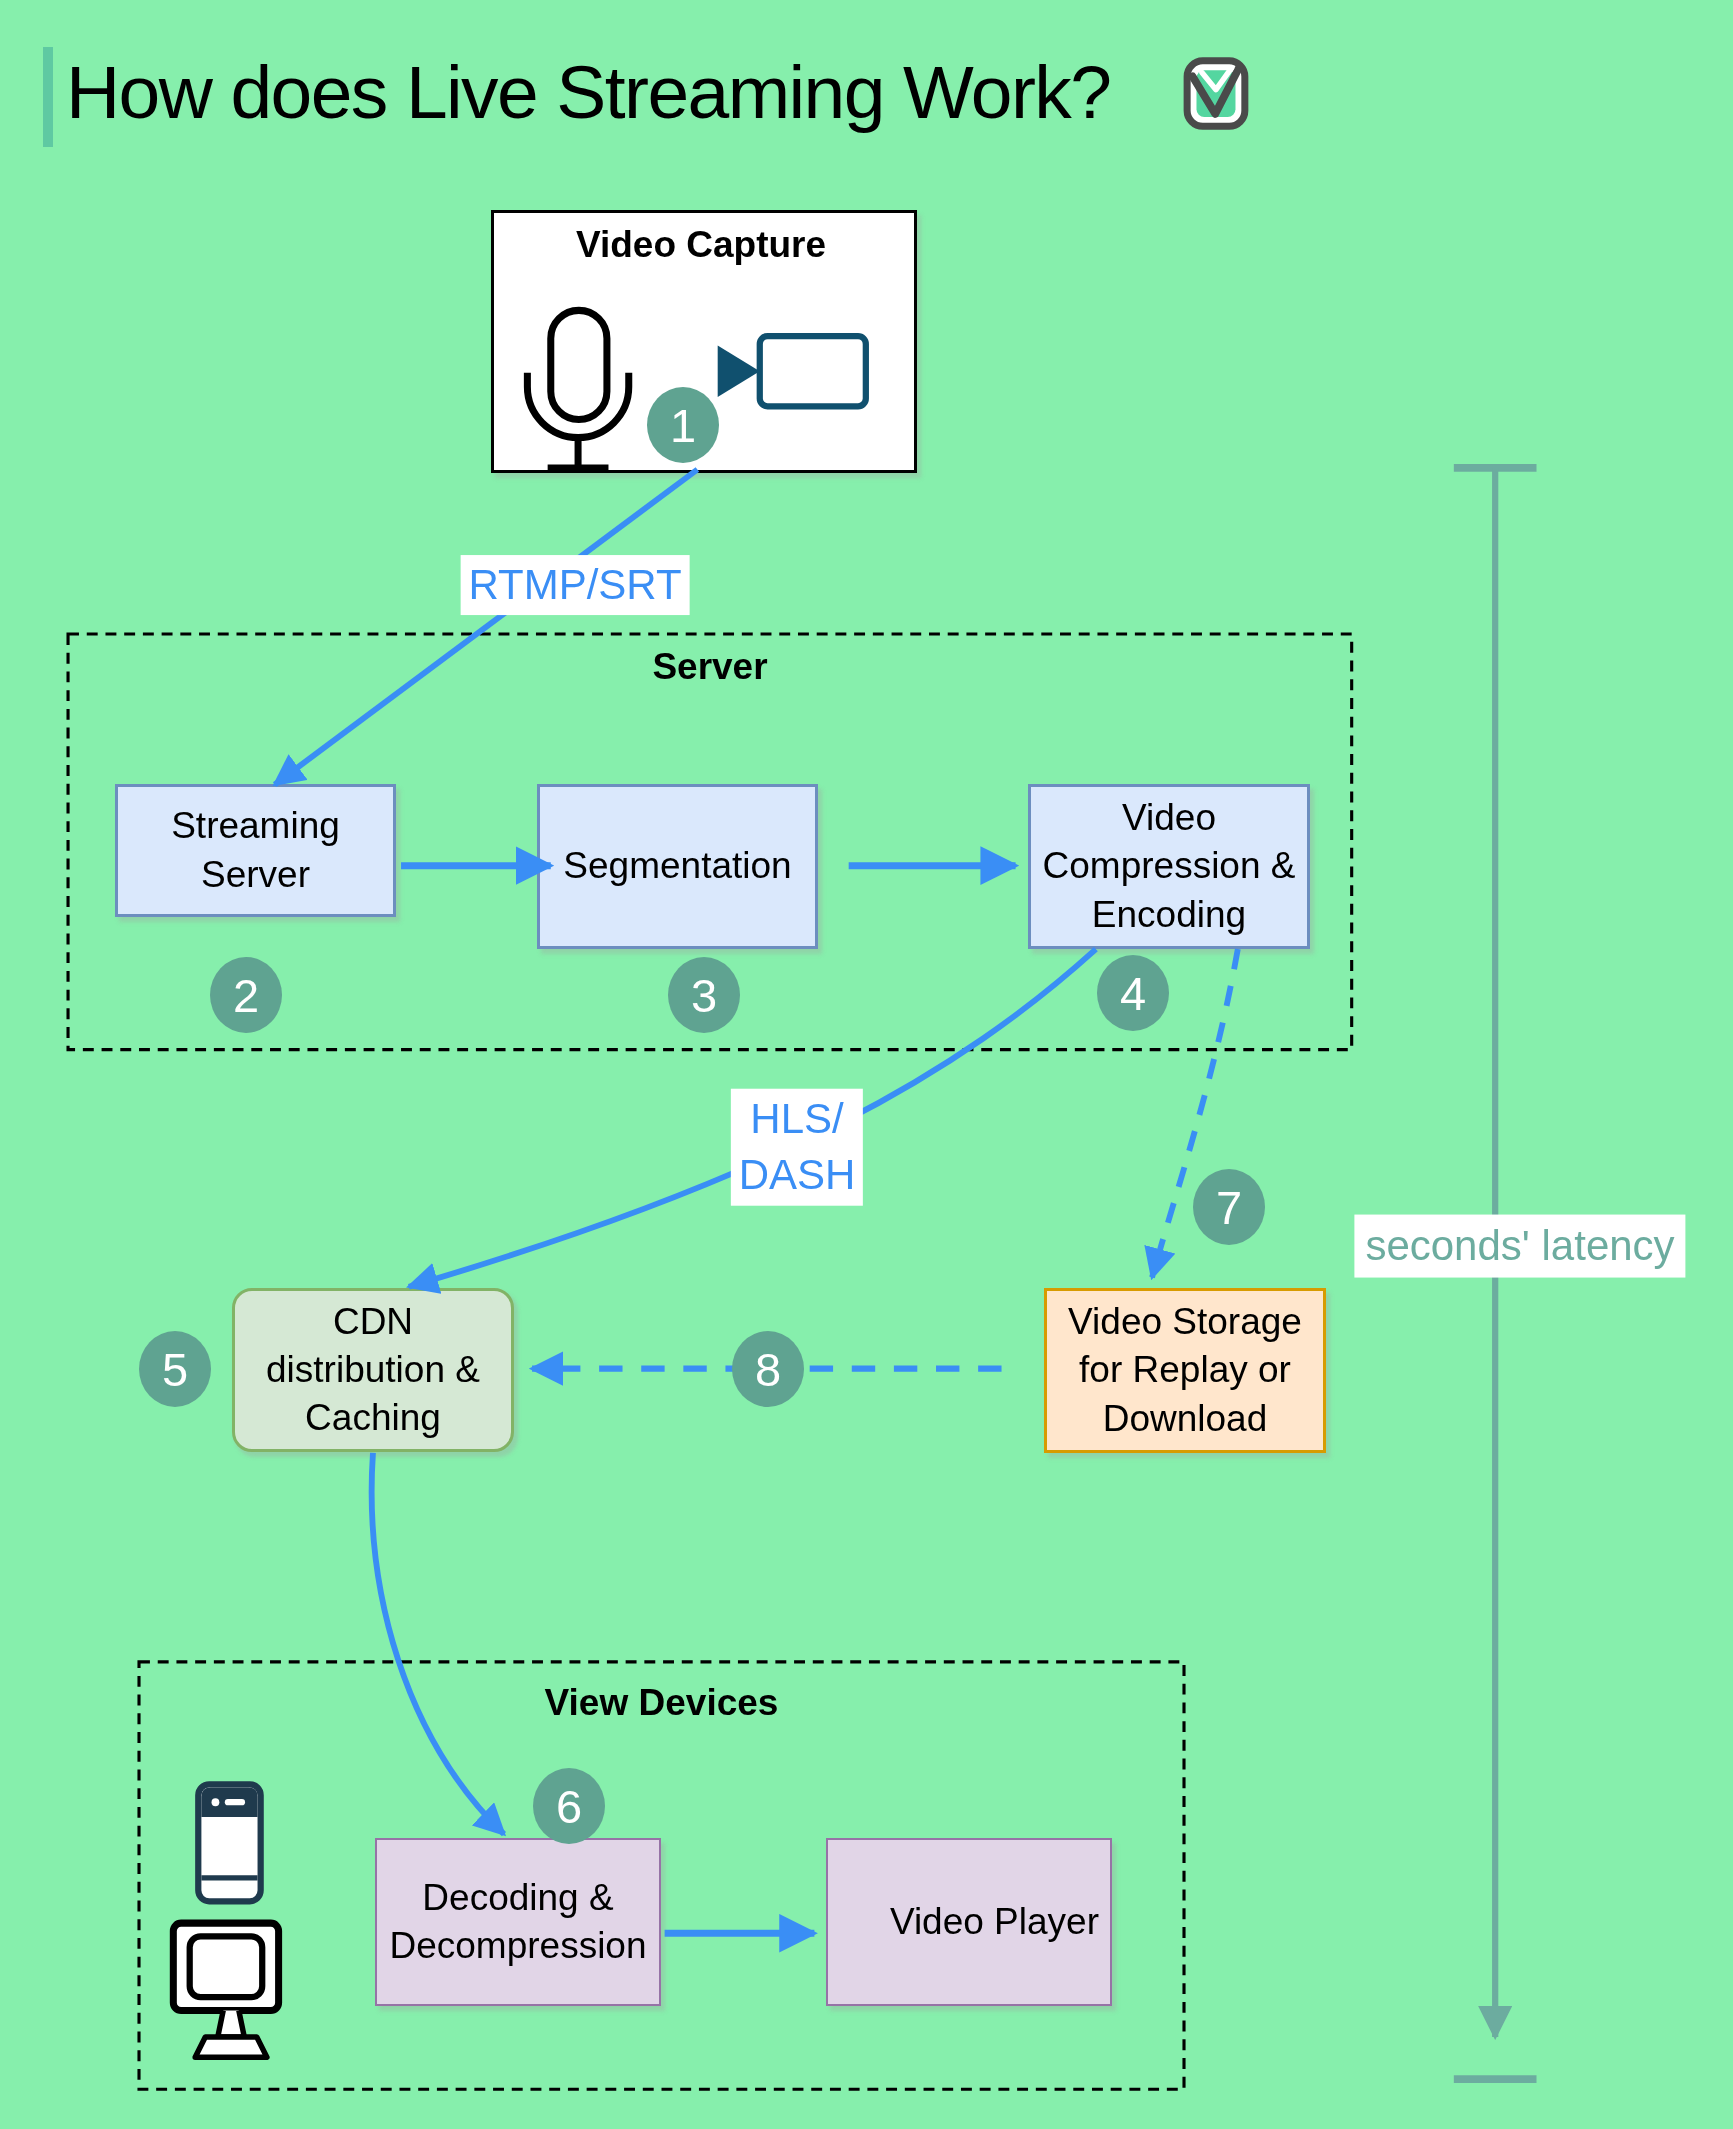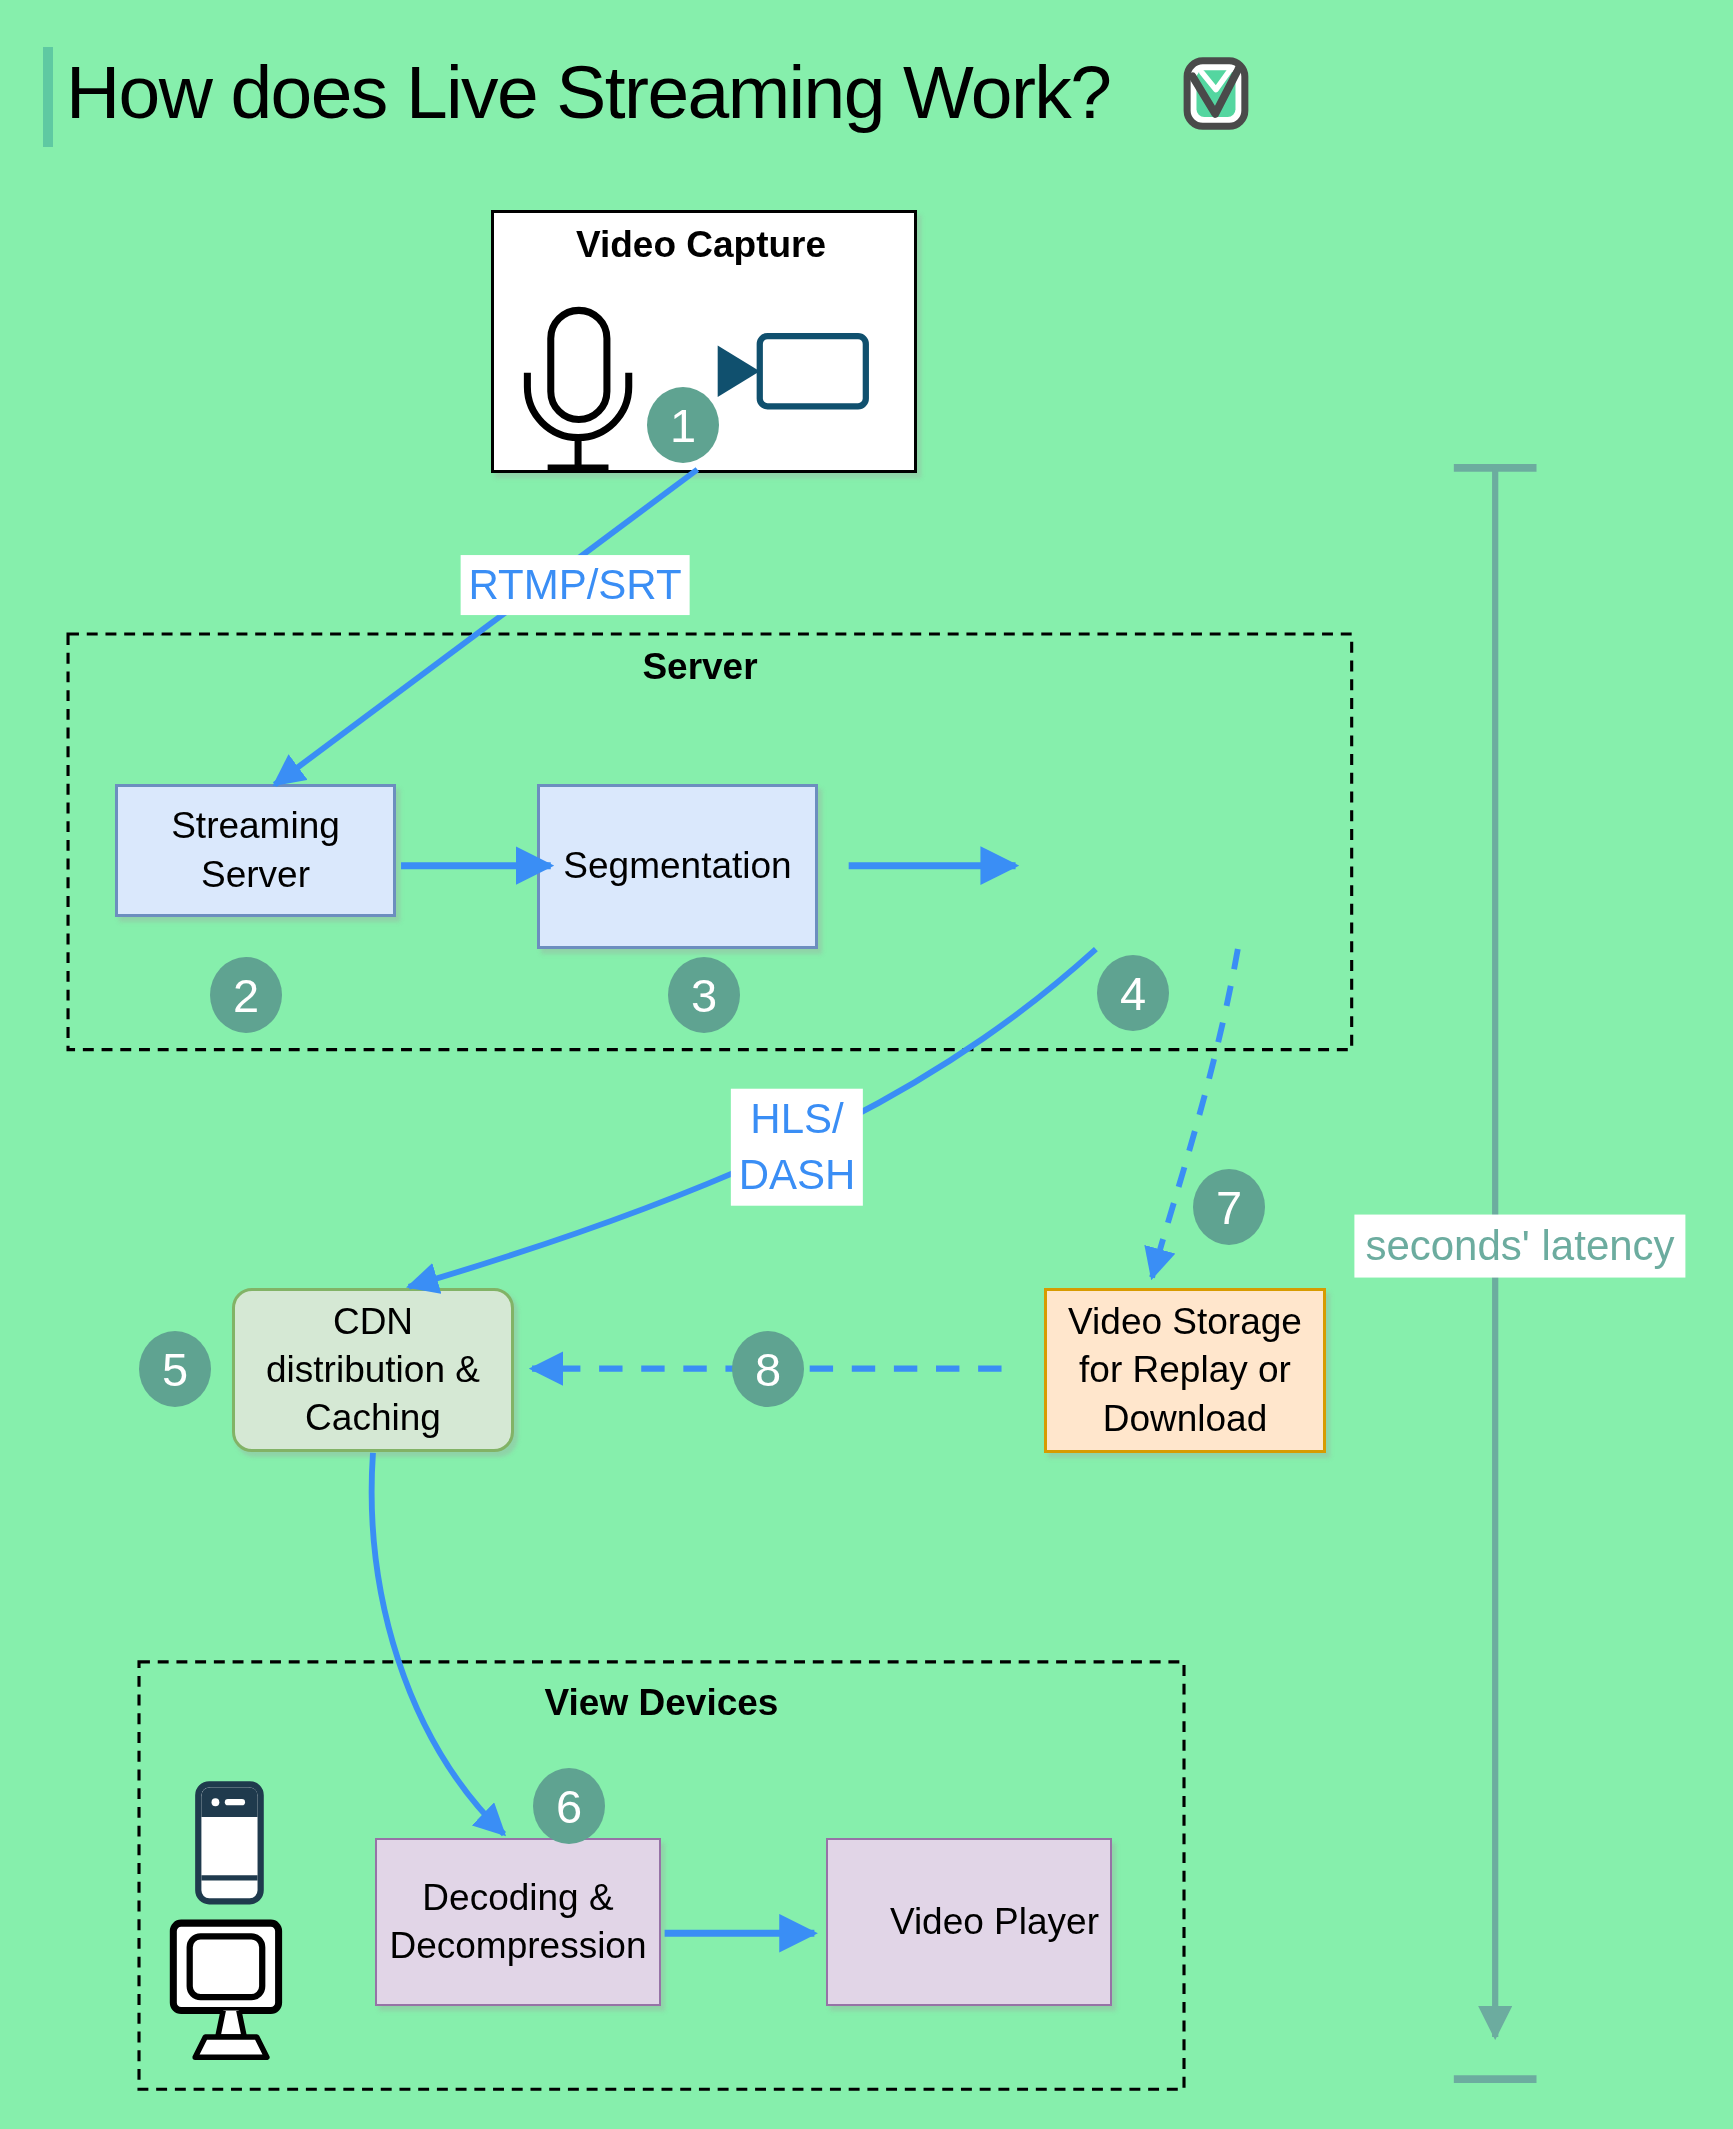--- a/index.html
+++ b/index.html
@@ -11,21 +11,21 @@
   
   #accent-bar{left:43px;top:47px;width:10px;height:100px;background:#5FC9A2;z-index:1;}
   #page-title{left:66px;top:51px;width:1170px;font-size:75px;font-weight:400;color:#000;
     letter-spacing:-1.6px;line-height:1.1;z-index:1;}
   #site-url{left:1257px;top:67px;font-size:36px;font-weight:700;color:#111;z-index:1;}
   
   .group-label{font-size:37px;font-weight:700;color:#000;text-align:center;z-index:1;}
   #vc-frame{left:491px;top:210px;width:420px;height:257px;border:3.1px solid #000;background:#fff;
     box-shadow:3.9px 4.7px 3.9px rgba(160,160,160,.35);z-index:1;}
   #vc-label{left:491px;top:224px;width:420px;}
-  #server-label{left:58px;top:646px;width:1284px;}
+  #server-label{left:68px;top:646px;width:1284px;}
   #view-label{left:139px;top:1682px;width:1045px;}
   
   .node{display:flex;align-items:center;justify-content:center;text-align:center;
     font-size:37px;line-height:1.3;color:#000;padding:0 11px;box-sizing:border-box;
     box-shadow:3.9px 4.7px 3.9px rgba(160,160,160,.35);z-index:1;}
   .blue-box{background:#DAE8FC;border:3.1px solid #6C8EBF;}
   .green-box{background:#D5E8D4;border:3.1px solid #82B366;}
   .orange-box{background:#FFE6CC;border:3.1px solid #D79B00;margin-left:39px;}
   .purple-box{background:#E1D5E7;border:2.3px solid #9673A6;}
   #streaming-server{left:115px;top:784px;width:281px;height:133px;}
@@ -58,20 +58,23 @@
   <div class="abs" id="vc-frame"></div>
   <div class="abs group-label" id="vc-label">Video Capture</div>
   <div class="abs group-label" id="server-label">Server</div>
   <div class="abs group-label" id="view-label">View Devices</div>
 
   <div class="abs node blue-box" id="streaming-server">
     <span>Streaming Server</span>
   </div>
   <div class="abs node blue-box" id="segmentation">
     <span>Segmentation</span>
+  </div>
+  <div class="abs node blue-box" id="video-compression">
+    <span>Video Compression &amp; Encoding</span>
   </div>
   <div class="abs node green-box" id="cdn">
     <span>CDN distribution &amp; Caching</span>
   </div>
   <div class="abs node orange-box" id="video-storage">
     <span>Video Storage for Replay or Download</span>
   </div>
   <div class="abs node purple-box" id="decoding">
     <span>Decoding &amp; Decompression</span>
   </div>

